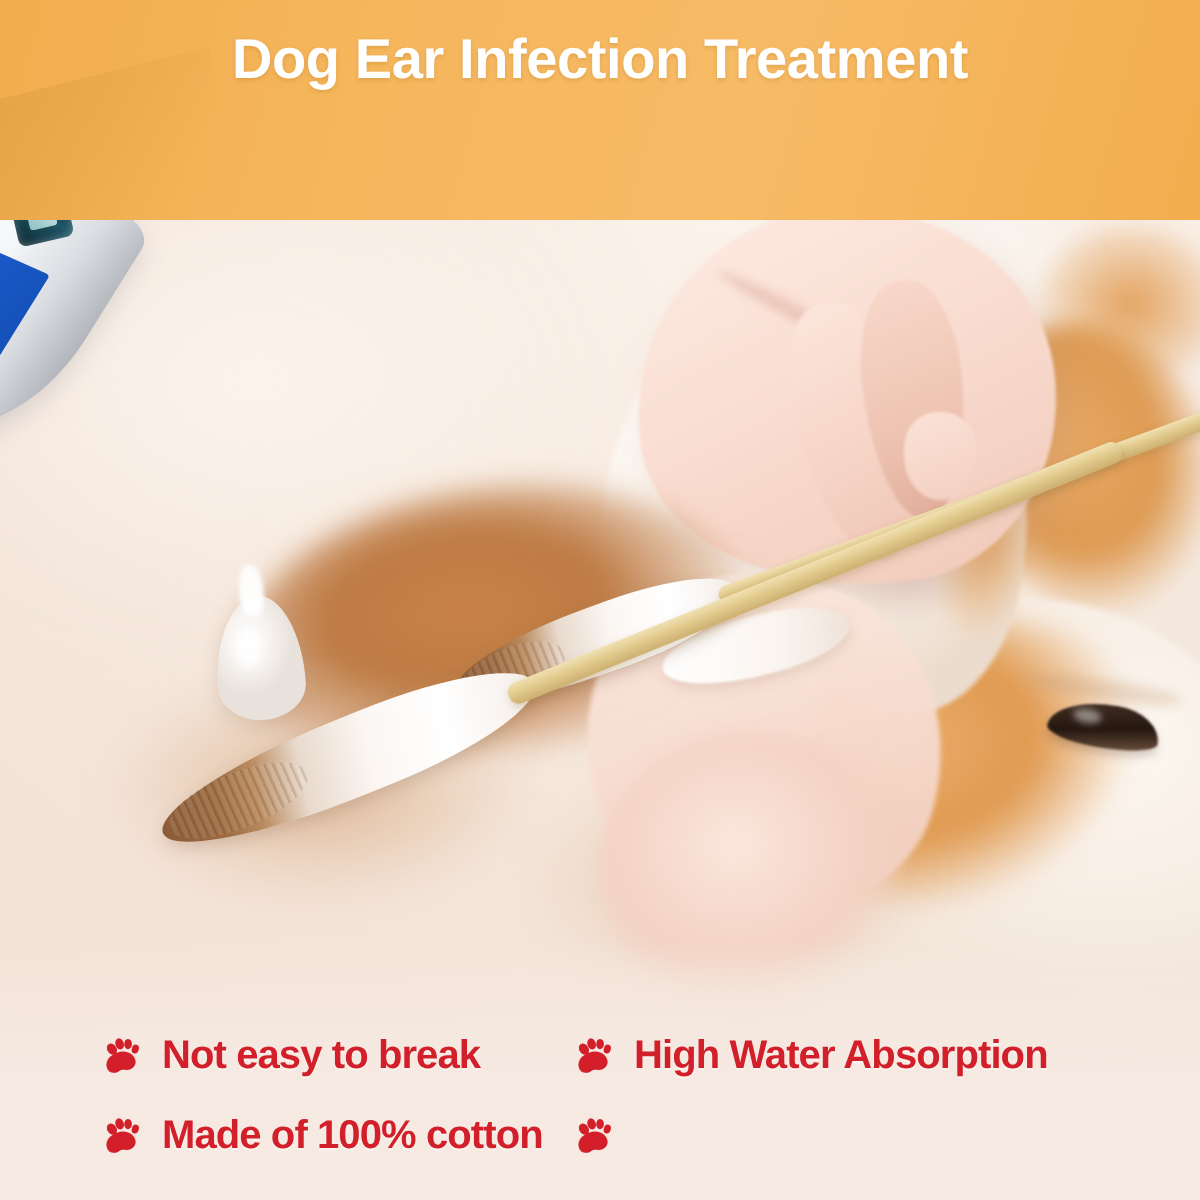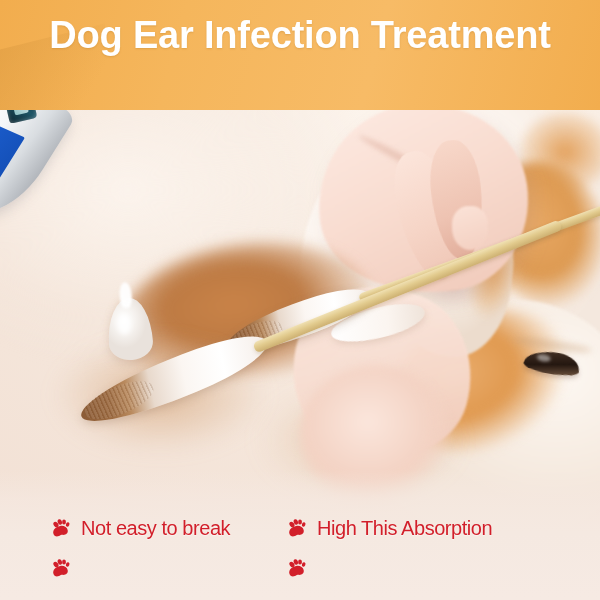--- a/index.html
+++ b/index.html
@@ -402,21 +402,21 @@
     width: 150px; height: 110px;
     background: linear-gradient(135deg, rgba(214,150,62,0.55) 0%, rgba(214,150,62,0) 70%);
     transform: rotate(-14deg);
   }
   .title {
     position: absolute;
     left: 0; top: 16px;
     width: 600px;
     text-align: center;
     color: #ffffff;
-    font-size: 38px;
+    font-size: 28px;
     font-weight: bold;
     letter-spacing: -0.2px;
     line-height: 1;
     text-shadow: 0 1px 2px rgba(170,110,30,0.28);
   }
   .subtitle {
     position: absolute;
     left: 22px; top: 54px;
     width: 556px;
     text-align: center;
@@ -441,21 +441,21 @@
     display: flex;
     align-items: center;
     gap: 9px;
     padding-left: 50px;
     box-sizing: border-box;
   }
   .feature:nth-child(2n) { padding-left: 8px; }
   .feature-text {
     color: #d21f2a;
     font-size: 20px;
-    font-weight: normal;
+    font-weight: bold;
     letter-spacing: -0.45px;
     white-space: nowrap;
     text-shadow: 0 1px 1px rgba(255,255,255,0.55);
   }
   .paw {
     position: relative;
     width: 22px; height: 22px;
     flex: 0 0 22px;
   }
   .paw svg { display: block; }
@@ -546,35 +546,36 @@
         <svg width="22" height="22" viewBox="0 0 24 24" aria-hidden="true">
           <g fill="#d21f2a" transform="rotate(-12 12 12)">
             <ellipse cx="7.4" cy="7.2" rx="2.5" ry="3.3" transform="rotate(-22 7.4 7.2)"></ellipse>
             <ellipse cx="12.1" cy="5.3" rx="2.3" ry="3.1" transform="rotate(-6 12.1 5.3)"></ellipse>
             <ellipse cx="16.6" cy="6.3" rx="2.1" ry="2.8" transform="rotate(14 16.6 6.3)"></ellipse>
             <ellipse cx="19.9" cy="9.8" rx="1.9" ry="2.5" transform="rotate(30 19.9 9.8)"></ellipse>
             <path d="M11.6 9.6c3.9 0 7.1 2.9 7.1 6.2 0 2.6-2.1 4.3-4.6 4.3-1.6 0-2.3-.7-3.6-.7-1.3 0-2 .8-3.6.8-2.4 0-4.3-1.6-4.3-4.1 0-3.4 3.1-6.5 9-6.5z"></path>
           </g>
         </svg>
       </span>
-      <span class="feature-text">High This Absorption</span>
+      <span class="feature-text">High Water Absorption</span>
     </div>
 
     <div class="feature">
       <span class="paw">
         <svg width="22" height="22" viewBox="0 0 24 24" aria-hidden="true">
           <g fill="#d21f2a" transform="rotate(-12 12 12)">
             <ellipse cx="7.4" cy="7.2" rx="2.5" ry="3.3" transform="rotate(-22 7.4 7.2)"></ellipse>
             <ellipse cx="12.1" cy="5.3" rx="2.3" ry="3.1" transform="rotate(-6 12.1 5.3)"></ellipse>
             <ellipse cx="16.6" cy="6.3" rx="2.1" ry="2.8" transform="rotate(14 16.6 6.3)"></ellipse>
             <ellipse cx="19.9" cy="9.8" rx="1.9" ry="2.5" transform="rotate(30 19.9 9.8)"></ellipse>
             <path d="M11.6 9.6c3.9 0 7.1 2.9 7.1 6.2 0 2.6-2.1 4.3-4.6 4.3-1.6 0-2.3-.7-3.6-.7-1.3 0-2 .8-3.6.8-2.4 0-4.3-1.6-4.3-4.1 0-3.4 3.1-6.5 9-6.5z"></path>
           </g>
         </svg>
       </span>
+      <span class="feature-text">Made of 100% cotton</span>
     </div>
 
     <div class="feature">
       <span class="paw">
         <svg width="22" height="22" viewBox="0 0 24 24" aria-hidden="true">
           <g fill="#d21f2a" transform="rotate(-12 12 12)">
             <ellipse cx="7.4" cy="7.2" rx="2.5" ry="3.3" transform="rotate(-22 7.4 7.2)"></ellipse>
             <ellipse cx="12.1" cy="5.3" rx="2.3" ry="3.1" transform="rotate(-6 12.1 5.3)"></ellipse>
             <ellipse cx="16.6" cy="6.3" rx="2.1" ry="2.8" transform="rotate(14 16.6 6.3)"></ellipse>
             <ellipse cx="19.9" cy="9.8" rx="1.9" ry="2.5" transform="rotate(30 19.9 9.8)"></ellipse>

